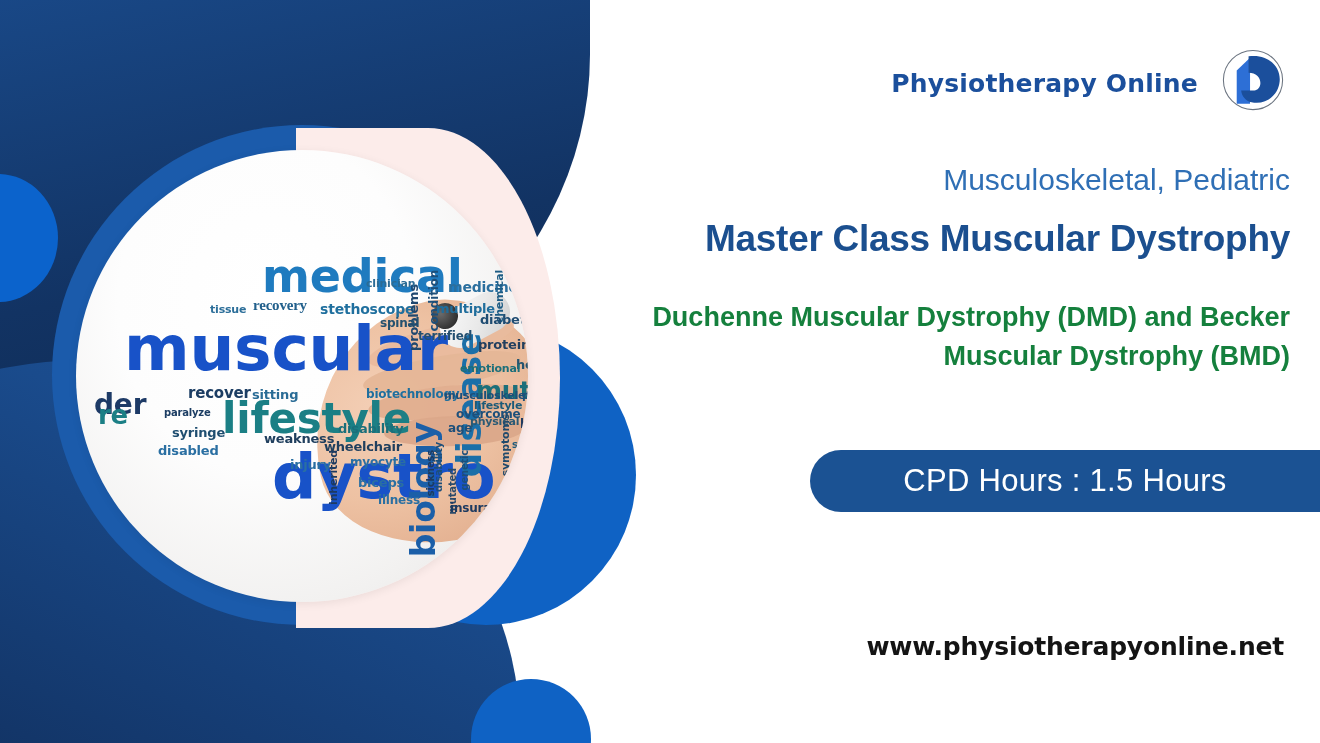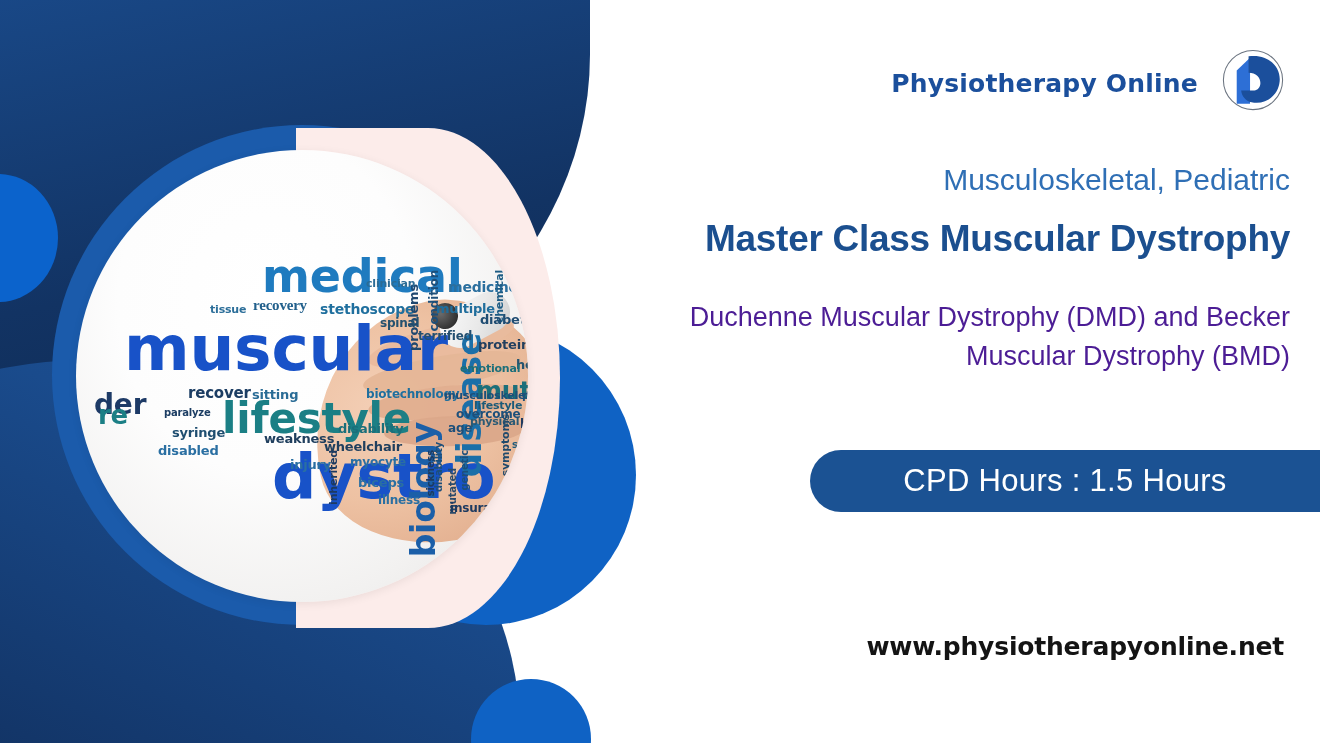--- a/index.html
+++ b/index.html
@@ -106,21 +106,21 @@
   .eyebrow{
     position:absolute;right:30px;top:163px;width:640px;text-align:right;
     font-size:30px;color:#2f6fb5;font-weight:400;
   }
   .headline{
     position:absolute;right:30px;top:218px;width:670px;text-align:right;
     font-size:37px;font-weight:700;color:#1b4f8f;letter-spacing:-.3px;
   }
   .subhead{
     position:absolute;right:30px;top:298px;width:640px;text-align:right;
-    font-size:27px;font-weight:400;color:#4c1d95;line-height:1.44;
+    font-size:27px;font-weight:700;color:#15803d;line-height:1.44;
   }
   .cpd{
     position:absolute;right:0;top:450px;width:510px;height:62px;
     background:#1b5293;border-radius:32px 0 0 32px;
     display:flex;align-items:center;justify-content:center;
   }
   .cpd-text{font-size:31px;color:#ffffff;font-weight:400;letter-spacing:.3px;}
   .url{
     position:absolute;right:36px;top:632px;width:640px;text-align:right;
     font-size:25px;font-weight:700;color:#141414;letter-spacing:-.2px;

